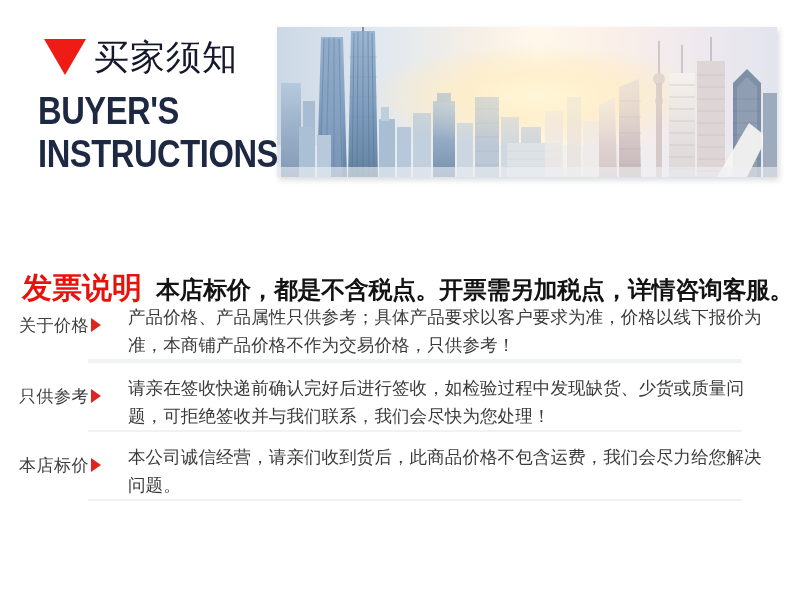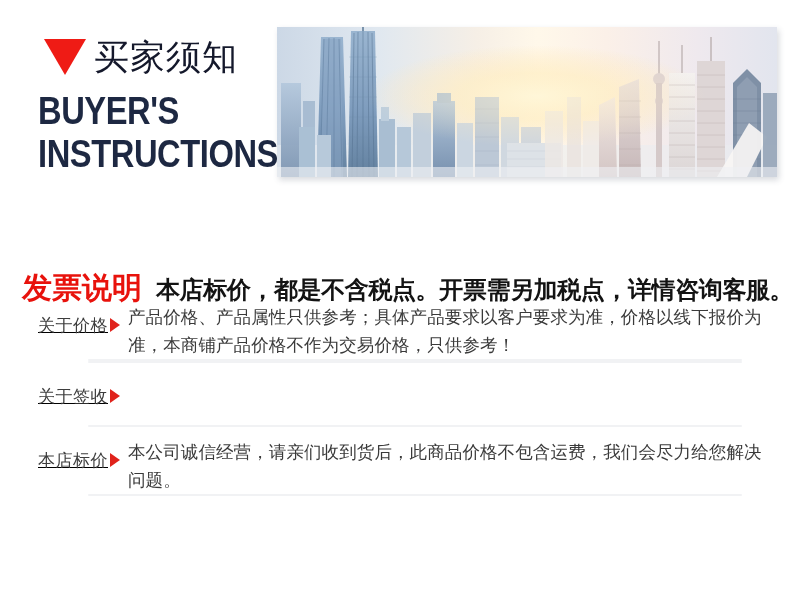--- a/index.html
+++ b/index.html
@@ -135,26 +135,25 @@
     display: flex;
     align-items: flex-start;
     padding-top: 11px;
     min-height: 62px;
   }
 
   .note-label-wrap {
     position: relative;
     flex: 0 0 auto;
     width: 128px;
-    padding-left: 38px;
+    padding-left: 19px;
     display: flex;
     align-items: center;
     justify-content: flex-start;
     height: 44px;
-    text-decoration: underline;
   }
 
   .note-label {
     font-size: 17px;
     line-height: 22px;
     color: #3d3d3d;
     font-weight: 400;
     letter-spacing: 0.5px;
     white-space: nowrap;
     font-family: "DejaVu Sans", "Liberation Sans", sans-serif;
@@ -384,23 +383,24 @@
         <span class="red-triangle-right"></span>
       </div>
       <div class="note-body">产品价格、产品属性只供参考；具体产品要求以客户要求为准，价格以线下报价为准，本商铺产品价格不作为交易价格，只供参考！</div>
     </div>
     <div class="divider"></div>
 
     <div class="divider"></div>
 
     <div class="note-row">
       <div class="note-label-wrap">
-        <span class="note-label">关于签收</span>
+        <span class="note-label">只供参考</span>
         <span class="red-triangle-right"></span>
       </div>
+      <div class="note-body">请亲在签收快递前确认完好后进行签收，如检验过程中发现缺货、少货或质量问题，可拒绝签收并与我们联系，我们会尽快为您处理！</div>
     </div>
     <div class="divider"></div>
 
     <div class="note-row">
       <div class="note-label-wrap">
         <span class="note-label">本店标价</span>
         <span class="red-triangle-right"></span>
       </div>
       <div class="note-body">本公司诚信经营，请亲们收到货后，此商品价格不包含运费，我们会尽力给您解决问题。</div>
     </div>

